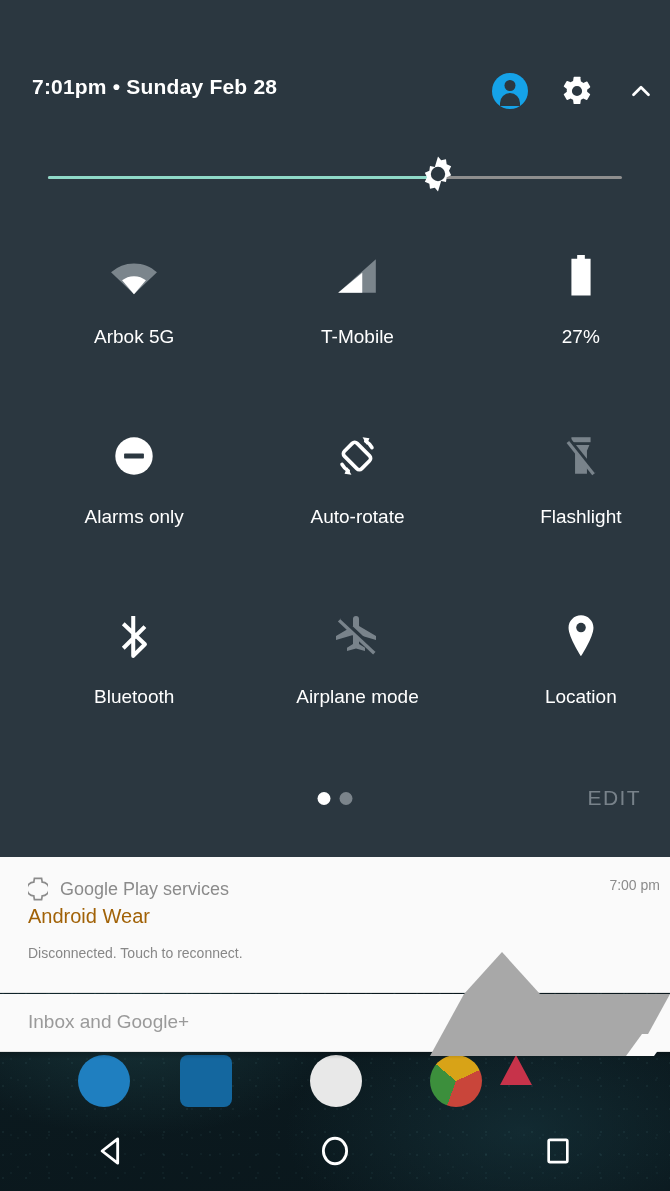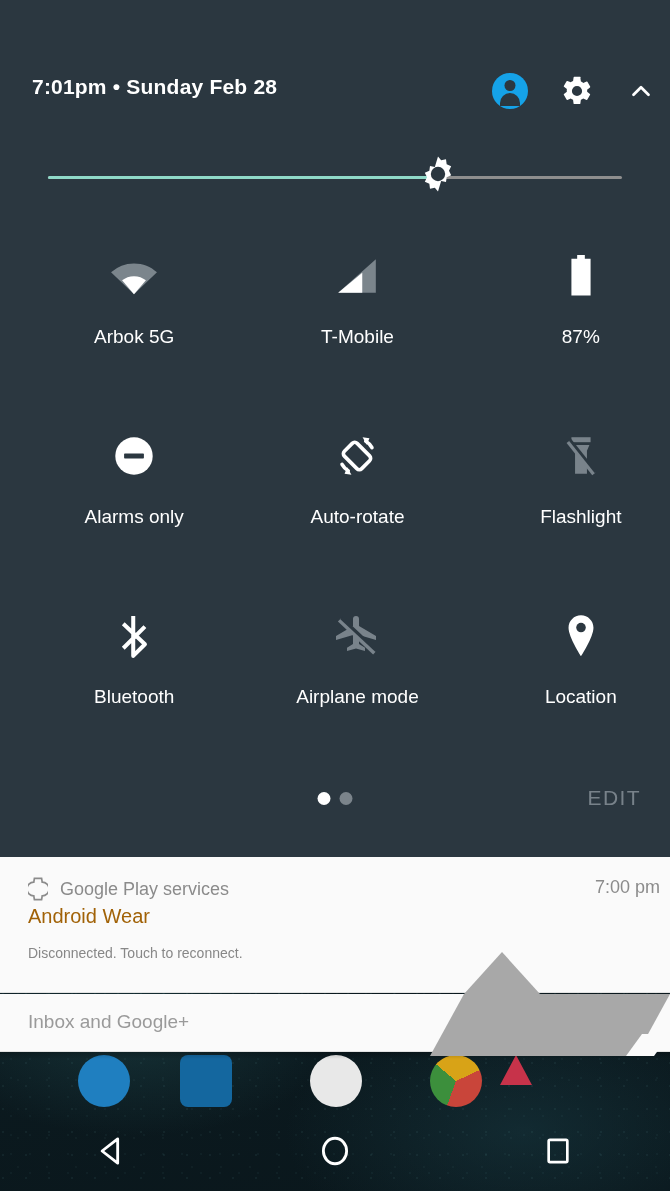--- a/index.html
+++ b/index.html
@@ -246,21 +246,21 @@
   }
   .notif-app {
     color: #8b8b8b;
     font-size: 18px;
   }
   .notif-time {
     position: absolute;
     right: 26px;
     top: 20px;
     color: #8b8b8b;
-    font-size: 18px;
+    font-size: 14px;
   }
   .notif-title {
     position: absolute;
     left: 28px;
     top: 48px;
     color: #a16207;
     font-size: 20px;
   }
   .notif-body {
     position: absolute;
@@ -394,21 +394,21 @@
           </div>
           <div class="tile-label">T-Mobile</div>
         </div>
 
         <div class="tile">
           <div class="tile-icon">
             <svg class="icon-svg" width="34" height="46" viewBox="0 0 16 24">
               <path fill="#ffffff" d="M6 1h4v2h3v19.2H3V3h3z"></path>
             </svg>
           </div>
-          <div class="tile-label">87%</div>
+          <div class="tile-label">27%</div>
         </div>
       </div>
 
       <div class="tile-row">
         <div class="tile">
           <div class="tile-icon">
             <svg class="icon-svg" width="44" height="44" viewBox="0 0 24 24">
               <circle cx="12" cy="12" r="10.2" fill="#ffffff"></circle>
               <rect x="6.6" y="10.7" width="10.8" height="2.6" rx="0.4" fill="#2b3740"></rect>
             </svg>

